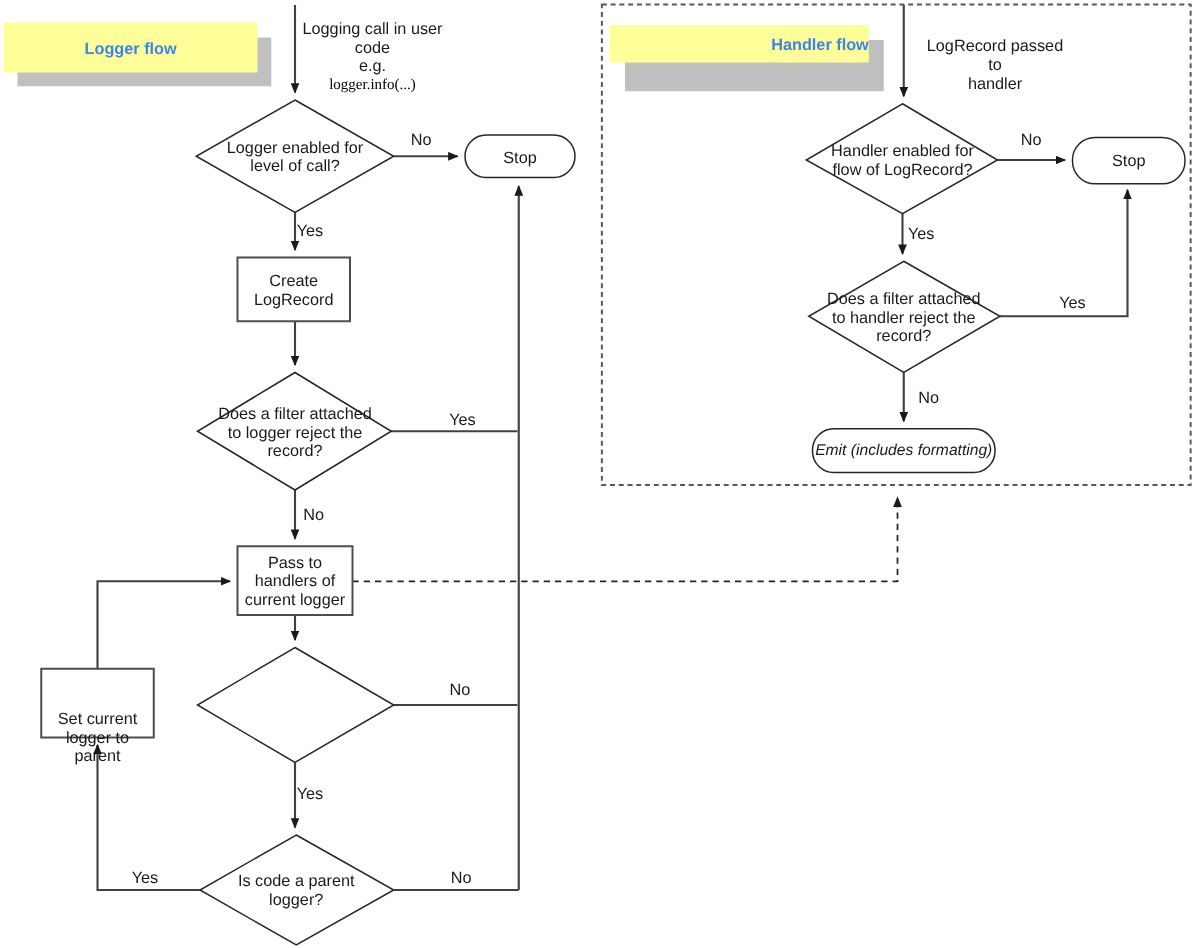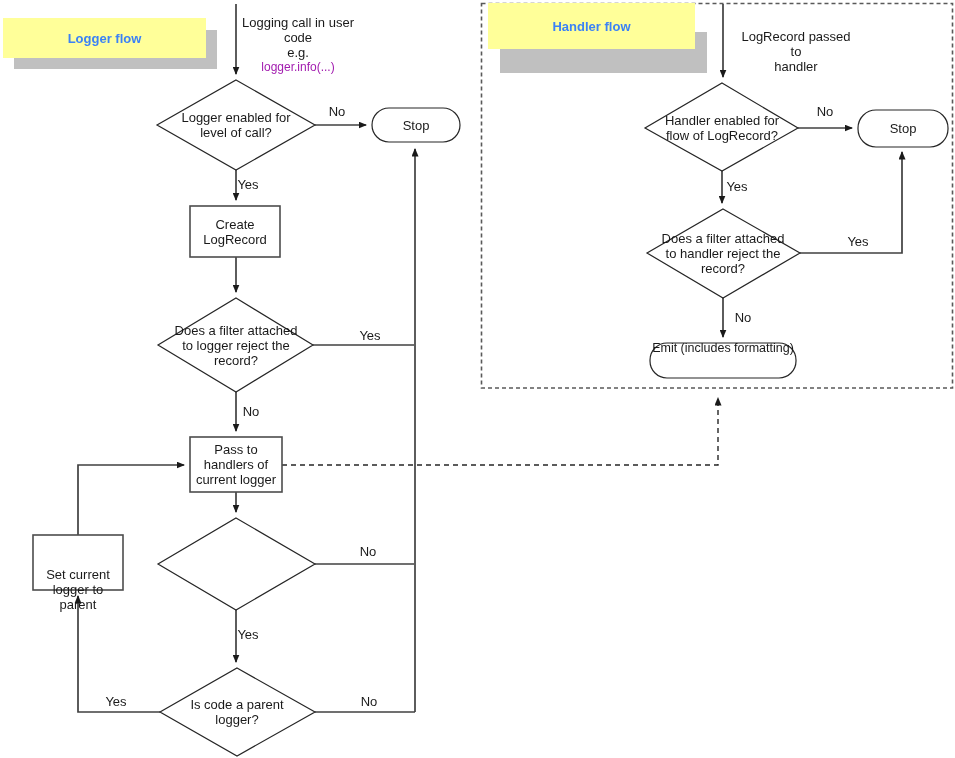--- a/index.html
+++ b/index.html
@@ -28,23 +28,23 @@
     width: 30px;
     height: 15px;
     display: flex;
     align-items: center;
     justify-content: center;
     font-size: 13px;
     color: #1a1a1a;
     white-space: nowrap;
   }
   .code {
-    font-family: Liberation Sans, sans-serif;
+    font-family: Liberation Serif, serif;
     font-size: 12px;
-    color: #a21caf;
+    color: #000000;
     white-space: nowrap;
   }
   .sticky-shadow {
     position: absolute;
     background: #c0c0c0;
   }
   .sticky {
     position: absolute;
     background: #ffff99;
     display: flex;
@@ -114,21 +114,21 @@
       <rect x="650" y="343" width="146" height="35" rx="17" stroke-width="1.2"></rect>
     </g>
   </svg>
 
   <div class="sticky-shadow" style="left:14px; top:30px; width:203px; height:39px;"></div>
   <div class="sticky" style="left:3px; top:18px; width:203px; height:40px;">
     <span>Logger flow</span>
   </div>
 
   <div class="sticky-shadow" style="left:500px; top:32px; width:207px; height:41px;"></div>
-  <div class="sticky" style="left:488px; top:3px; width:207px; height:46px;">
+  <div class="sticky" style="left:488px; top:20px; width:207px; height:30px;justify-content:flex-end;">
     <span>Handler flow</span>
   </div>
 
   <div class="lbl" style="left:238px; top:14px; width:120px; height:46px;">Logging call in user
 code
 e.g.</div>
   <div class="lbl code" style="left:230px; top:59px; width:136px; height:16px;">logger.info(...)</div>
 
   <div class="lbl" style="left:164px; top:108px; width:144px; height:34px;">Logger enabled for
 level of call?</div>
@@ -156,20 +156,20 @@
   <div class="edge-lbl" style="left:354px; top:694px;">No</div>
 
   <div class="lbl" style="left:725px; top:35px; width:122px; height:32px;margin-left:10px;">LogRecord passed to
 handler</div>
   <div class="lbl" style="left:648px; top:111px; width:148px; height:34px;">Handler enabled for
 flow of LogRecord?</div>
   <div class="lbl" style="left:858px; top:110px; width:90px; height:36px;">Stop</div>
   <div class="lbl" style="left:645px; top:229px; width:156px; height:48px;">Does a filter attached
 to handler reject the
 record?</div>
-  <div class="lbl nowrap" style="left:644px; top:331px; width:158px; height:35px; font-size:12.5px;">Emit (includes formatting)</div>
+  <div class="lbl nowrap" style="left:644px; top:343px; width:158px; height:35px; font-size:12.5px;font-style:italic;">Emit (includes formatting)</div>
 
   <div class="edge-lbl" style="left:810px; top:104px;">No</div>
   <div class="edge-lbl" style="left:722px; top:179px;">Yes</div>
   <div class="edge-lbl" style="left:843px; top:234px;">Yes</div>
   <div class="edge-lbl" style="left:728px; top:310px;">No</div>
 
 </div>
 
 </body></html>

